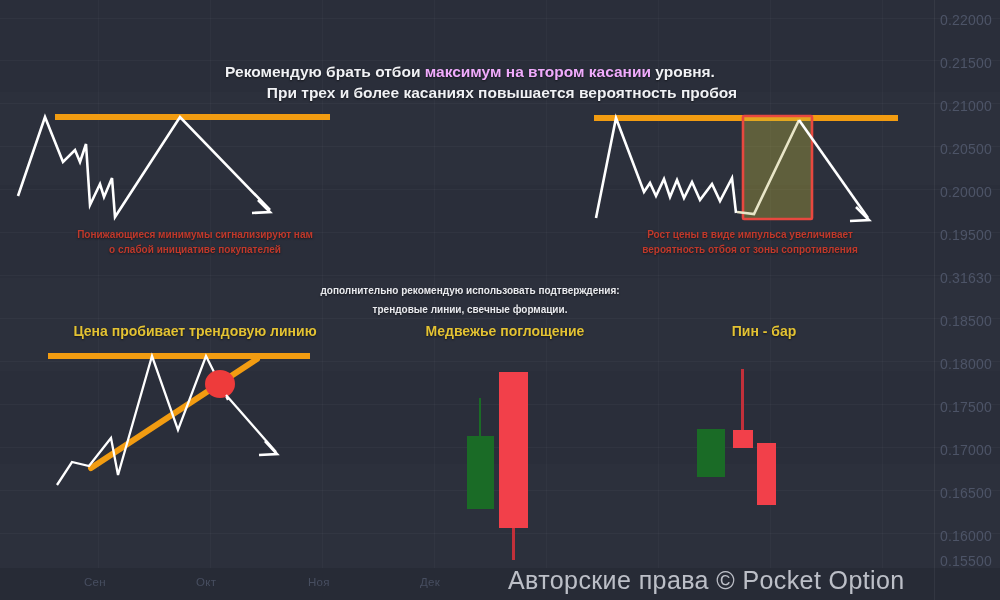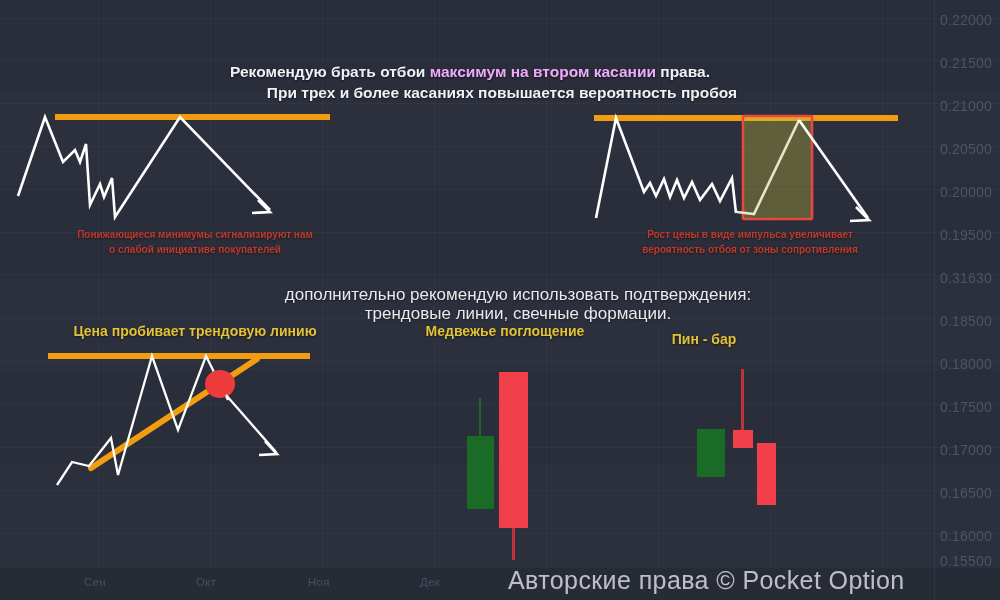--- a/index.html
+++ b/index.html
@@ -93,25 +93,24 @@
     font-weight: bold;
   }
   .note-red {
     font-size: 10px;
     font-weight: bold;
     color: #c0392b;
     line-height: 1.45;
     text-shadow: 0 1px 2px rgba(0,0,0,0.5);
   }
   .mid-line {
-    font-size: 17px;
-    font-weight: normal;
+    font-size: 10px;
+    font-weight: bold;
     color: #e9eaee;
     text-shadow: 0 1px 2px rgba(0,0,0,0.5);
-    padding-left: 48px;
   }
   .sect-title {
     font-size: 14px;
     font-weight: bold;
     color: #e3c233;
     text-shadow: 0 1px 2px rgba(0,0,0,0.55);
   }
 
   
   .watermark {
@@ -198,21 +197,21 @@
   <div class="price-label" style="top:553px;">0.15500</div>
 
   <div class="month-label" style="left:84px;">Сен</div>
   <div class="month-label" style="left:196px;">Окт</div>
   <div class="month-label" style="left:308px;">Ноя</div>
   <div class="month-label" style="left:420px;">Дек</div>
 
   <div class="txt hdr-line" style="left:0; top:62px; width:940px;">
     <span>Рекомендую брать отбои</span>
     <span class="hdr-accent">максимум на втором касании</span>
-    <span>права.</span>
+    <span>уровня.</span>
   </div>
   <div class="txt hdr-line" style="left:0; top:83px; width:940px;margin-left:32px;">При трех и более касаниях повышается вероятность пробоя</div>
 
   <svg class="diagram" style="left:0; top:100px; width:360px; height:130px;" viewBox="0 0 360 130">
     <line class="resist" x1="55" y1="17" x2="330" y2="17"></line>
     <path class="zig" d="M 58 195 L 58 195" style="display:none"></path>
 
     <path class="zig" d="M 57 195
              L 57 195" style="display:none"></path>
     <path class="zig" d="M 18 96
@@ -265,21 +264,21 @@
   <div class="txt note-red" style="left:560px; top:228px; width:380px;">
     <div>Рост цены в виде импульса увеличивает</div>
     <div>вероятность отбоя от зоны сопротивления</div>
   </div>
 
   <div class="txt mid-line" style="left:0; top:284px; width:940px;">дополнительно рекомендую использовать подтверждения:</div>
   <div class="txt mid-line" style="left:0; top:303px; width:940px;">трендовые линии, свечные формации.</div>
 
   <div class="txt sect-title" style="left:0;   top:322px; width:390px;">Цена пробивает трендовую линию</div>
   <div class="txt sect-title" style="left:390px;top:322px; width:230px;">Медвежье поглощение</div>
-  <div class="txt sect-title" style="left:604px;top:322px; width:200px;margin-top:8px;">Пин - бар</div>
+  <div class="txt sect-title" style="left:664px;top:322px; width:200px;">Пин - бар</div>
 
   <svg class="diagram" style="left:0; top:340px; width:360px; height:150px;" viewBox="0 0 360 150">
     <line class="resist" x1="48" y1="16" x2="310" y2="16"></line>
 
     <line class="trendline" x1="91" y1="128" x2="257" y2="19"></line>
 
     <path class="zig-thin" d="M 57 145
              L 72 122
              L 89 126
              L 111 98

